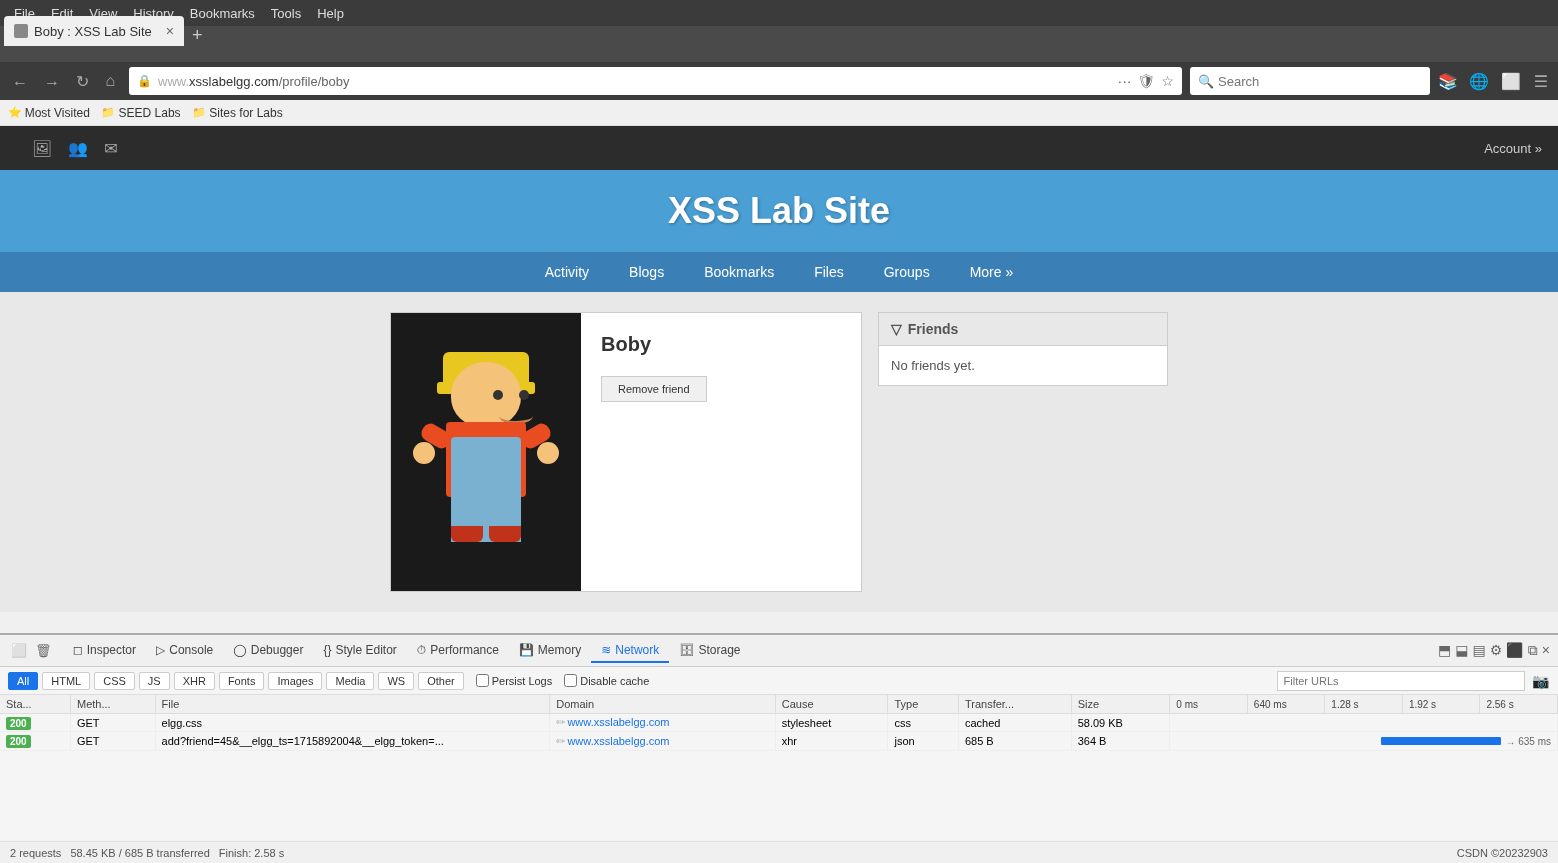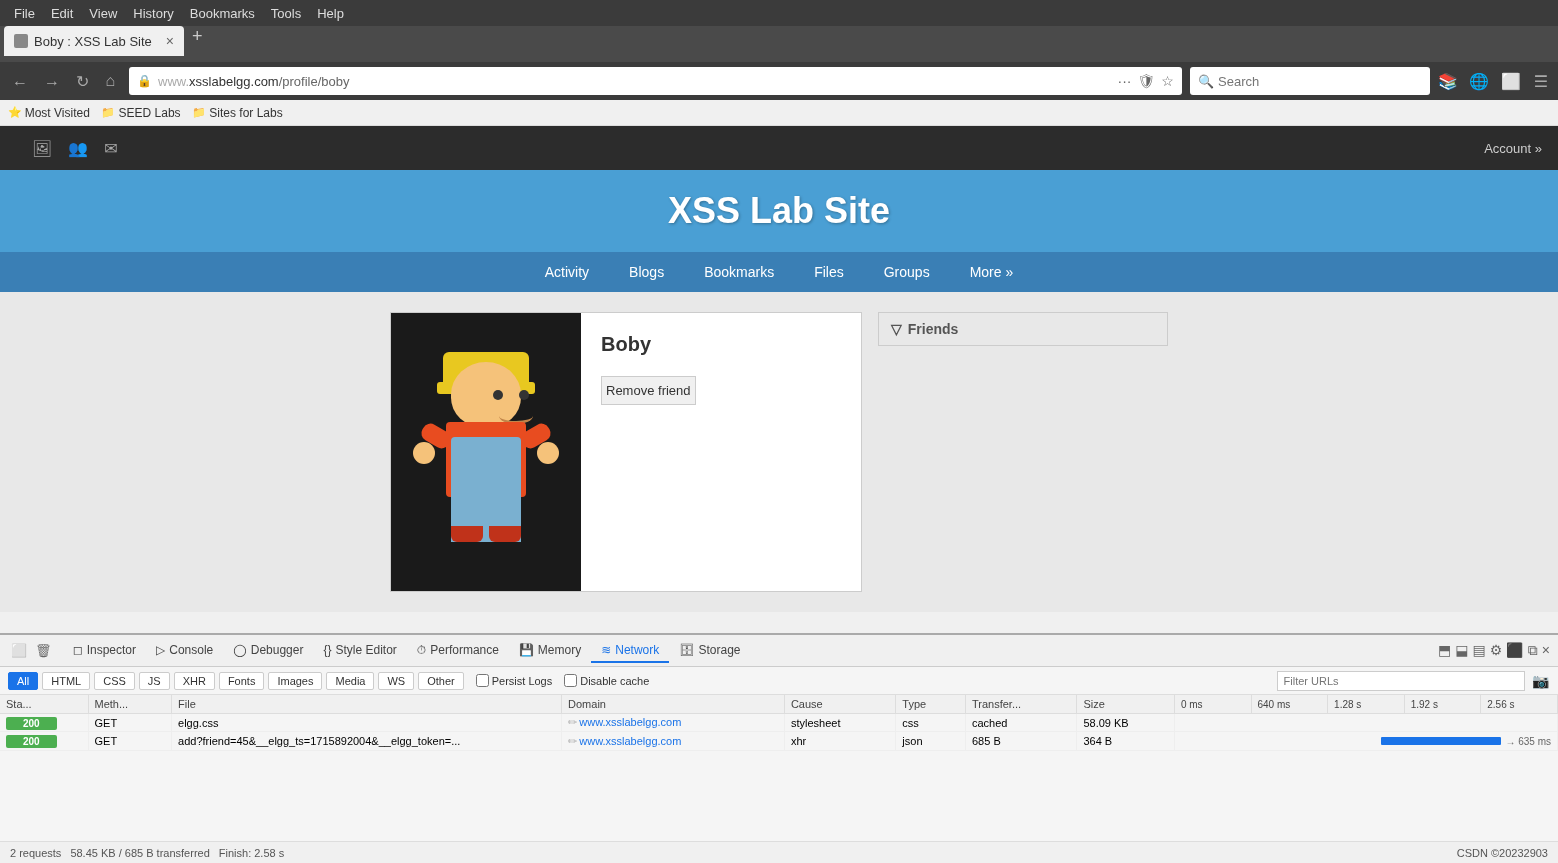--- a/index.html
+++ b/index.html
@@ -17,23 +17,23 @@
       color: #ddd;
       font-size: 13px;
       padding: 2px 8px;
       cursor: pointer;
     }
 
     
     .tab-bar {
       background: #4a4a4a;
       display: flex;
-      align-items: flex-start;
+      align-items: flex-end;
       height: 36px;
-      padding: 0 4px;
+      padding: 16px 4px;
     }
     .tab {
       background: #f0f0f0;
       border-radius: 4px 4px 0 0;
       height: 30px;
       display: flex;
       align-items: center;
       padding: 0 10px;
       font-size: 13px;
       color: #333;
@@ -344,22 +344,22 @@
     }
     .profile-name {
       font-size: 20px;
       font-weight: bold;
       margin-bottom: 20px;
       color: #333;
     }
     .remove-friend-btn {
       background: #f0f0f0;
       border: 1px solid #ccc;
-      padding: 6px 4px;
-      font-size: 13px;
+      padding: 6px 16px;
+      font-size: 11px;
       cursor: pointer;
       color: #333;
     }
 
     
     .friends-widget {
       width: 290px;
     }
     .friends-header {
       background: #e8e8e8;
@@ -497,21 +497,21 @@
       border-bottom: 1px solid #eee;
       border-right: 1px solid #eee;
       white-space: nowrap;
       overflow: hidden;
       text-overflow: ellipsis;
       max-width: 200px;
     }
     .status-200 {
       background: #4caf50;
       color: #fff;
-      padding: 1px 17px;
+      padding: 1px 4px;
       border-radius: 2px;
       font-size: 10px;
       font-weight: bold;
       margin-top: 20px;
     }
     .domain-link { color: #1a73e8; }
     .pencil-icon { color: #aaa; margin-right: 2px; }
     .timing-bar-container {
       display: flex;
       align-items: center;
@@ -680,20 +680,23 @@
     <div class="profile-info">
       <div class="profile-name">Boby</div>
       <button class="remove-friend-btn">Remove friend</button>
     </div>
   </div>
 
   <div class="friends-widget">
     <div class="friends-header">
       <span>▽</span>
       <span>Friends</span>
+    </div>
+    <div class="friends-body">
+      <span>No friends yet.</span>
     </div>
   </div>
 </div>
 
 <div class="devtools">
 
   <div class="devtools-toolbar">
     <div class="devtools-icons">
       <span class="dt-icon">⬜</span>
       <span class="dt-icon">🗑</span>

